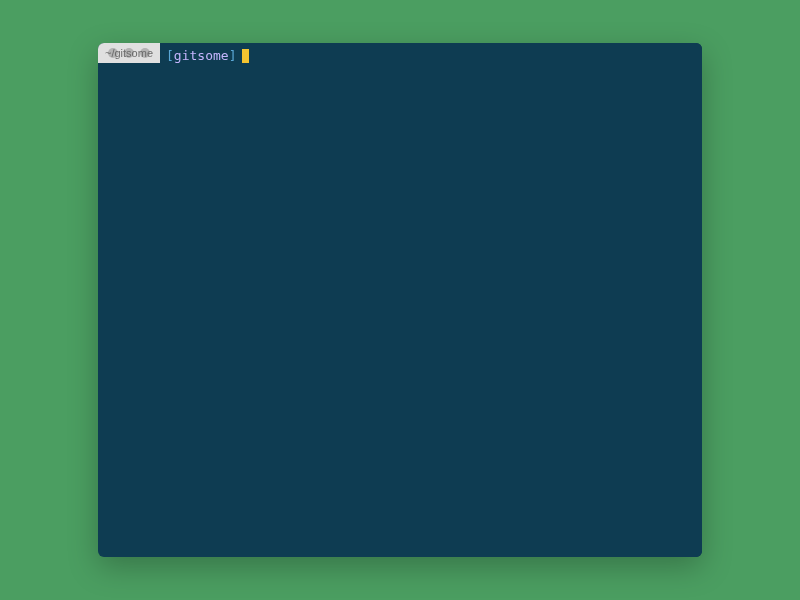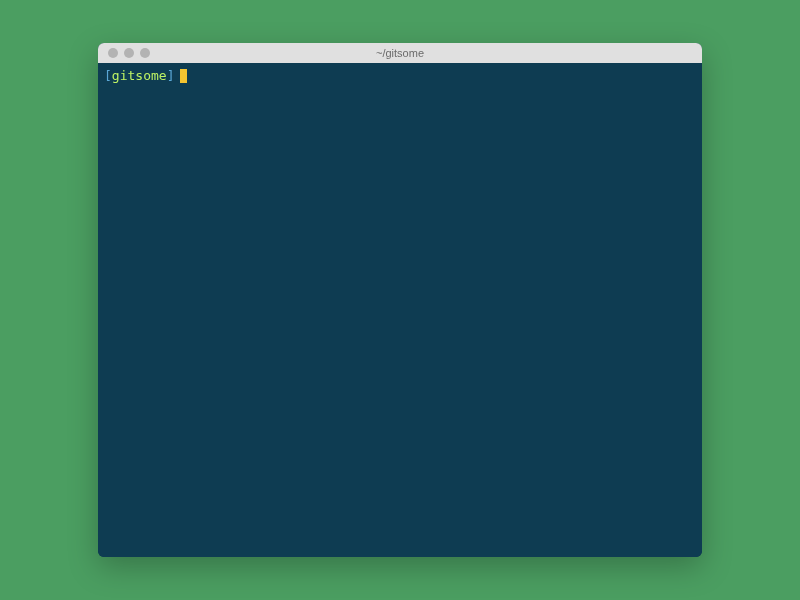--- a/index.html
+++ b/index.html
@@ -18,21 +18,21 @@
       overflow: hidden;
     }
     .terminal-window {
       width: 604px;
       height: 514px;
       background: #0e3c52;
       border-radius: 6px;
       overflow: hidden;
       box-shadow: 0 10px 30px rgba(0,0,0,0.25);
       display: flex;
-      flex-direction: column;
+      flex-direction: row;
     }
     .titlebar {
       height: 20px;
       background: #e0e0e0;
       display: flex;
       align-items: center;
       padding: 0 10px;
       position: relative;
     }
     .traffic-lights {
@@ -64,21 +64,21 @@
       line-height: 1.35;
     }
     .prompt-line {
       display: flex;
       align-items: center;
     }
     .prompt-bracket {
       color: #5aa7d6;
     }
     .prompt-name {
-      color: #bef264;
+      color: #c4b5fd;
     }
     .cursor {
       display: inline-block;
       width: 7px;
       height: 14px;
       background: #f4c430;
       margin-left: 6px;
       vertical-align: middle;
     }
   </style>

